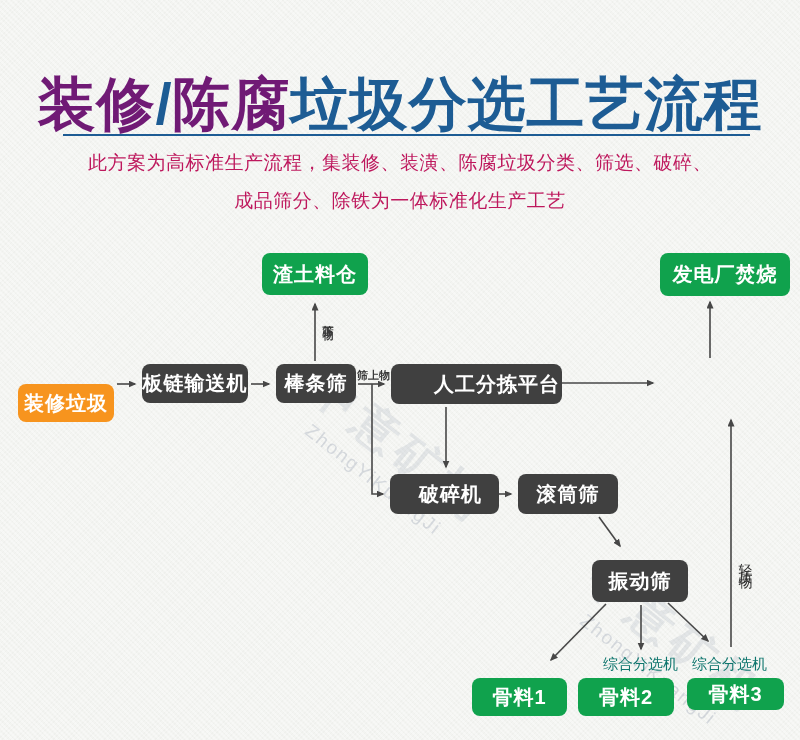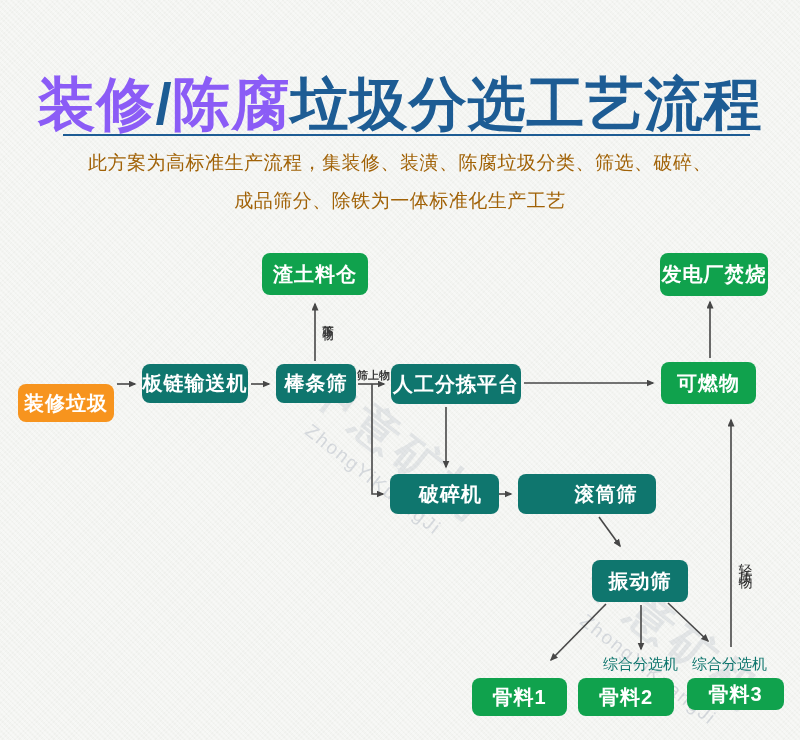--- a/index.html
+++ b/index.html
@@ -12,37 +12,37 @@
     font-family:"Liberation Sans","DejaVu Sans",sans-serif;
   }
   .stage{position:absolute;inset:0;}
 
   
   .title{
     position:absolute;left:0;top:26px;width:800px;height:78px;
     text-align:center;font-size:58px;font-weight:800;letter-spacing:1px;
     line-height:78px;white-space:nowrap;
   }
-  .title .org{color:#8b5cf6;}
+  .title .org{color:#701a75;}
   .title .blu{color:#1D5C94;}
   .rule{position:absolute;left:63px;top:134px;width:687px;height:2px;background:#1D5C94;}
   .sub{
     position:absolute;left:0;width:800px;text-align:center;
-    color:#a16207;font-size:19px;letter-spacing:.5px;margin:0;
+    color:#be185d;font-size:19px;letter-spacing:.5px;margin:0;
   }
   .sub.l1{top:150px;}
   .sub.l2{top:188px;}
 
   
   .node{
     position:absolute;border-radius:8px;color:#fff;font-weight:bold;
     display:flex;align-items:center;justify-content:center;
     font-size:20px;letter-spacing:1px;white-space:nowrap;
   }
-  .node.blue{background:#0f766e;}
+  .node.blue{background:#404040;}
   .node.green{background:#10A24D;}
   .node.orange{background:#F7941E;}
 
   
   .elabel{position:absolute;color:#2e2e2e;white-space:nowrap;}
   .elabel.small{font-size:11px;font-weight:bold;color:#3a3a3a;}
   .elabel.vert{writing-mode:vertical-rl;text-orientation:upright;}
   .elabel.mid{font-size:15px;color:#0f766e;}
   .elabel.light{font-size:14px;letter-spacing:6px;color:#2e2e2e;}
 
@@ -97,42 +97,39 @@
       <path d="M731,647 L731,420" marker-end="url(#ah)"></path>
       <path d="M606,604 L551,660" marker-end="url(#ah)"></path>
       <path d="M641,605 L641,649" marker-end="url(#ah)"></path>
       <path d="M668,603 L708,641" marker-end="url(#ah)"></path>
     </g>
   </svg>
 
   <div class="node green" style="left:262px;top:253px;width:106px;height:42px;">
       <span>渣土料仓</span>
     </div>
-  <div class="node green" style="left:660px;top:253px;width:108px;height:43px;">
+  <div class="node green" style="left:660px;top:253px;width:130px;height:43px;">
       <span>发电厂焚烧</span>
     </div>
   <div class="node orange" style="left:18px;top:384px;width:96px;height:38px;">
       <span>装修垃圾</span>
     </div>
   <div class="node blue" style="left:142px;top:364px;width:106px;height:39px;">
       <span>板链输送机</span>
     </div>
   <div class="node blue" style="left:276px;top:364px;width:80px;height:39px;">
       <span>棒条筛</span>
     </div>
-  <div class="node blue" style="left:391px;top:364px;width:130px;height:40px;">
+  <div class="node blue" style="left:391px;top:364px;width:130px;height:40px;padding-left:41px;">
       <span>人工分拣平台</span>
-    </div>
-  <div class="node green" style="left:661px;top:362px;width:95px;height:42px;">
-      <span>可燃物</span>
     </div>
   <div class="node blue" style="left:390px;top:474px;width:97px;height:40px;padding-left:12px;">
       <span>破碎机</span>
     </div>
-  <div class="node blue" style="left:518px;top:474px;width:100px;height:40px;padding-left:38px;">
+  <div class="node blue" style="left:518px;top:474px;width:100px;height:40px;">
       <span>滚筒筛</span>
     </div>
   <div class="node blue" style="left:592px;top:560px;width:96px;height:42px;">
       <span>振动筛</span>
     </div>
   <div class="node green" style="left:472px;top:678px;width:95px;height:38px;">
       <span>骨料1</span>
     </div>
   <div class="node green" style="left:578px;top:678px;width:96px;height:38px;">
       <span>骨料2</span>

